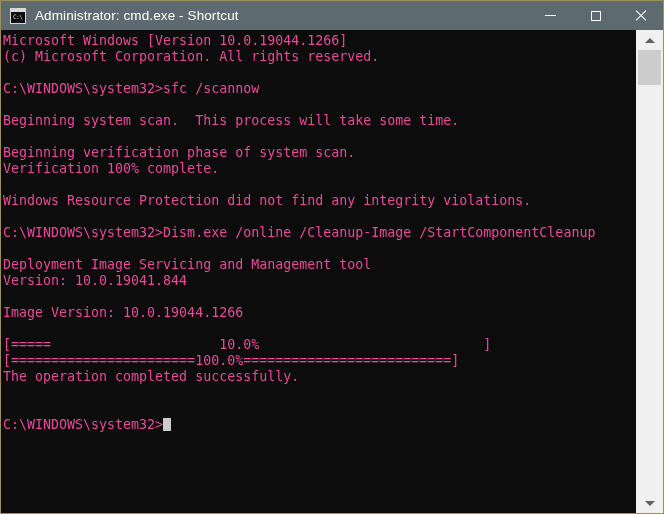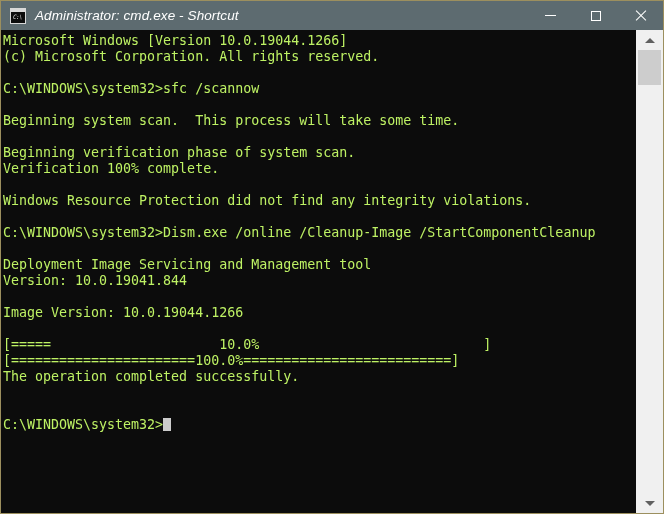--- a/index.html
+++ b/index.html
@@ -31,21 +31,20 @@
 
   
   .titlebar {
     height: 29px;
     min-height: 29px;
     background: #5d6b70;
     display: flex;
     align-items: center;
     position: relative;
     user-select: none;
-    font-style: italic;
   }
   .title-icon {
     width: 16px;
     height: 16px;
     margin-left: 9px;
     margin-right: 9px;
     background: #0c0c0c;
     border: 1px solid #d8d8d8;
     box-sizing: border-box;
     position: relative;
@@ -123,21 +122,21 @@
   
   .body-row {
     flex: 1;
     display: flex;
     min-height: 0;
     background: #0c0c0c;
   }
   .console {
     flex: 1;
     background: #0c0c0c;
-    color: #bef264;
+    color: #ec4899;
     font-family: "DejaVu Sans Mono", monospace;
     font-size: 13.3px;
     line-height: 16px;
     padding: 3px 0 17px 2px;
     white-space: pre;
     overflow: hidden;
     letter-spacing: 0px;
     tab-size: 8;
   }
   .console .line { height: 16px; }

